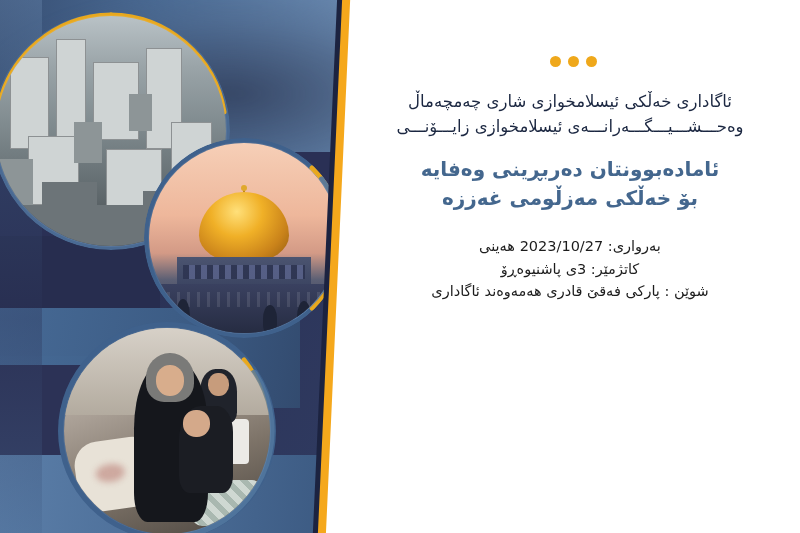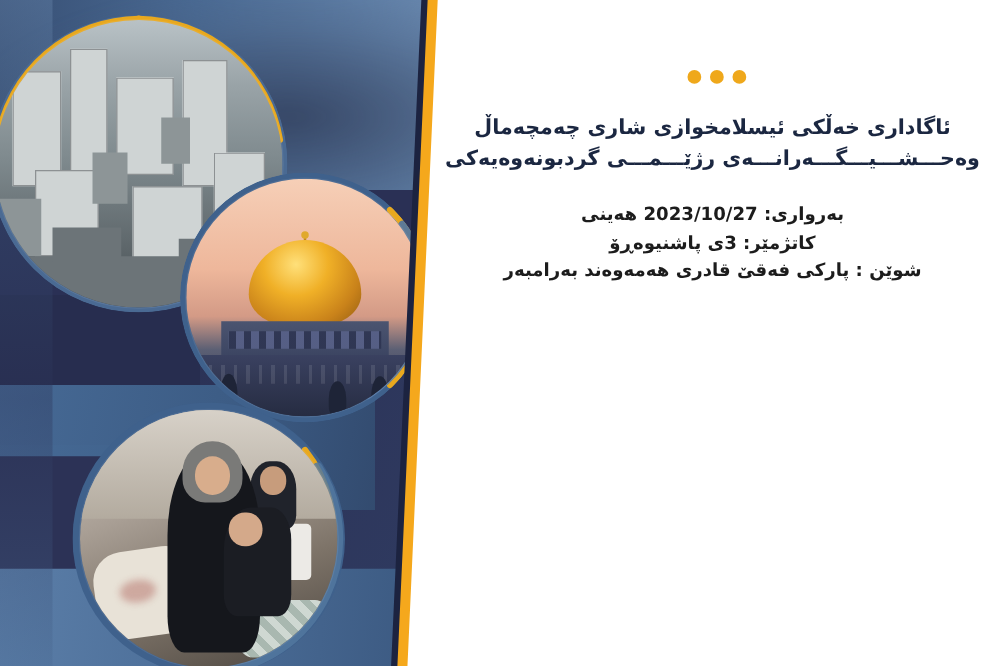--- a/index.html
+++ b/index.html
@@ -174,33 +174,33 @@
     width:100%;margin:48px 0 6px 0;padding-left:10px;
   }
   .dots{display:flex;align-items:center;gap:7px;margin:0 4px 10px 0;}
   .dots span{display:block;width:11px;height:11px;border-radius:50%;background:#efa81b;}
   .title{
     color:#c00a0a;font-size:46px;font-weight:bold;line-height:1;
     letter-spacing:0;
   }
 
   .body-text{
-    color:#1b2741;font-size:16.5px;font-weight:bold;line-height:1.52;
+    color:#1b2741;font-size:16.5px;font-weight:normal;line-height:1.52;
     width:430px;margin:6px auto 0 auto;
   }
   .body-text p{margin:0;}
 
   .highlight{
     color:#44678e;font-size:20px;font-weight:bold;line-height:1.45;
     width:420px;margin:16px auto 0 auto;
   }
   .highlight p{margin:0;}
 
   .details{
-    color:#1c1c1c;font-size:14.5px;font-weight:bold;line-height:1.55;
+    color:#1c1c1c;font-size:14.5px;font-weight:normal;line-height:1.55;
     width:430px;margin:22px auto 0 auto;
   }
   .details p{margin:0;}
 </style>
 </head>
 <body>
 
 <div class="poster">
 
   <div class="bg-sky"></div>
@@ -291,24 +291,28 @@
     <div class="title-row">
       <div class="dots">
         <span></span>
         <span></span>
         <span></span>
       </div>
     </div>
 
     <div class="body-text">
       <p>ئاگاداری خەڵکی ئیسلامخوازی شاری چەمچەماڵ</p>
-      <p>وەحـــشـــیـــگـــەرانـــەی رژێـــمـــی گردبونەوەیەکی</p>
-    </div>
-
+      <p>وەحـــشـــیـــگـــەرانـــەی ئیسلامخوازی زایـــۆنـــی</p>
+    </div>
+
+    <div class="highlight">
+      <p>ئامادەبوونتان دەربڕینی وەفایە</p>
+      <p>بۆ خەڵکی مەزڵومی غەززە</p>
+    </div>
 
     <div class="details">
       <p>بەرواری: 2023/10/27 هەینی</p>
       <p>کاتژمێر: 3ی پاشنیوەڕۆ</p>
-      <p>شوێن : پارکی فەقێ قادری هەمەوەند بەرامبەر</p>
+      <p>شوێن : پارکی فەقێ قادری هەمەوەند ئاگاداری</p>
     </div>
 
   </div>
 </div>
 
 </body></html>

